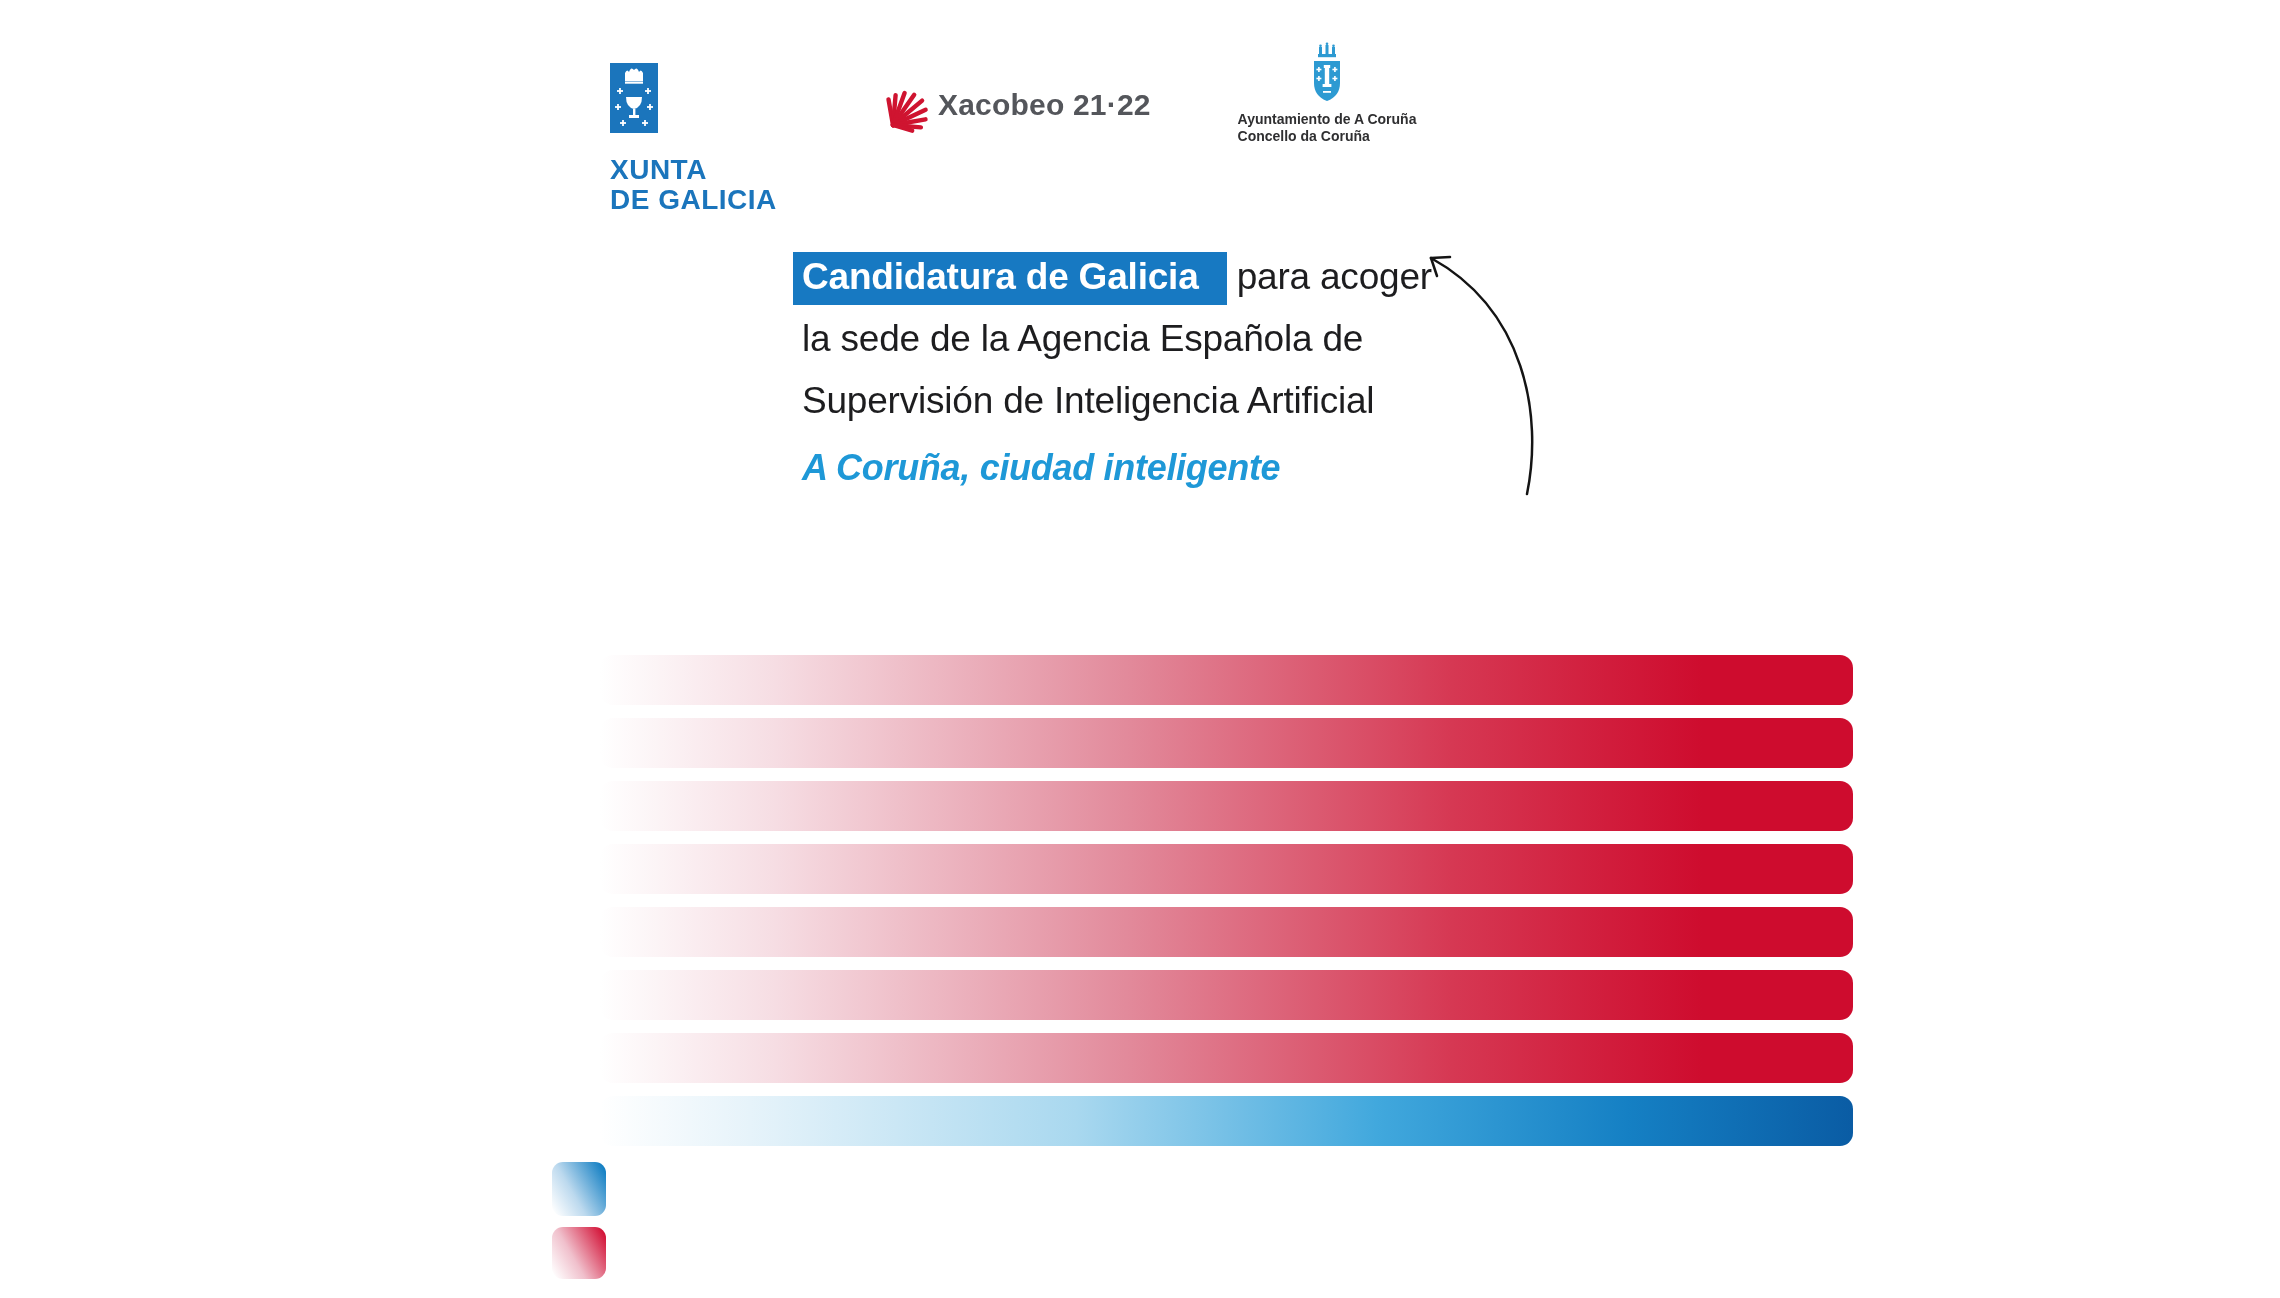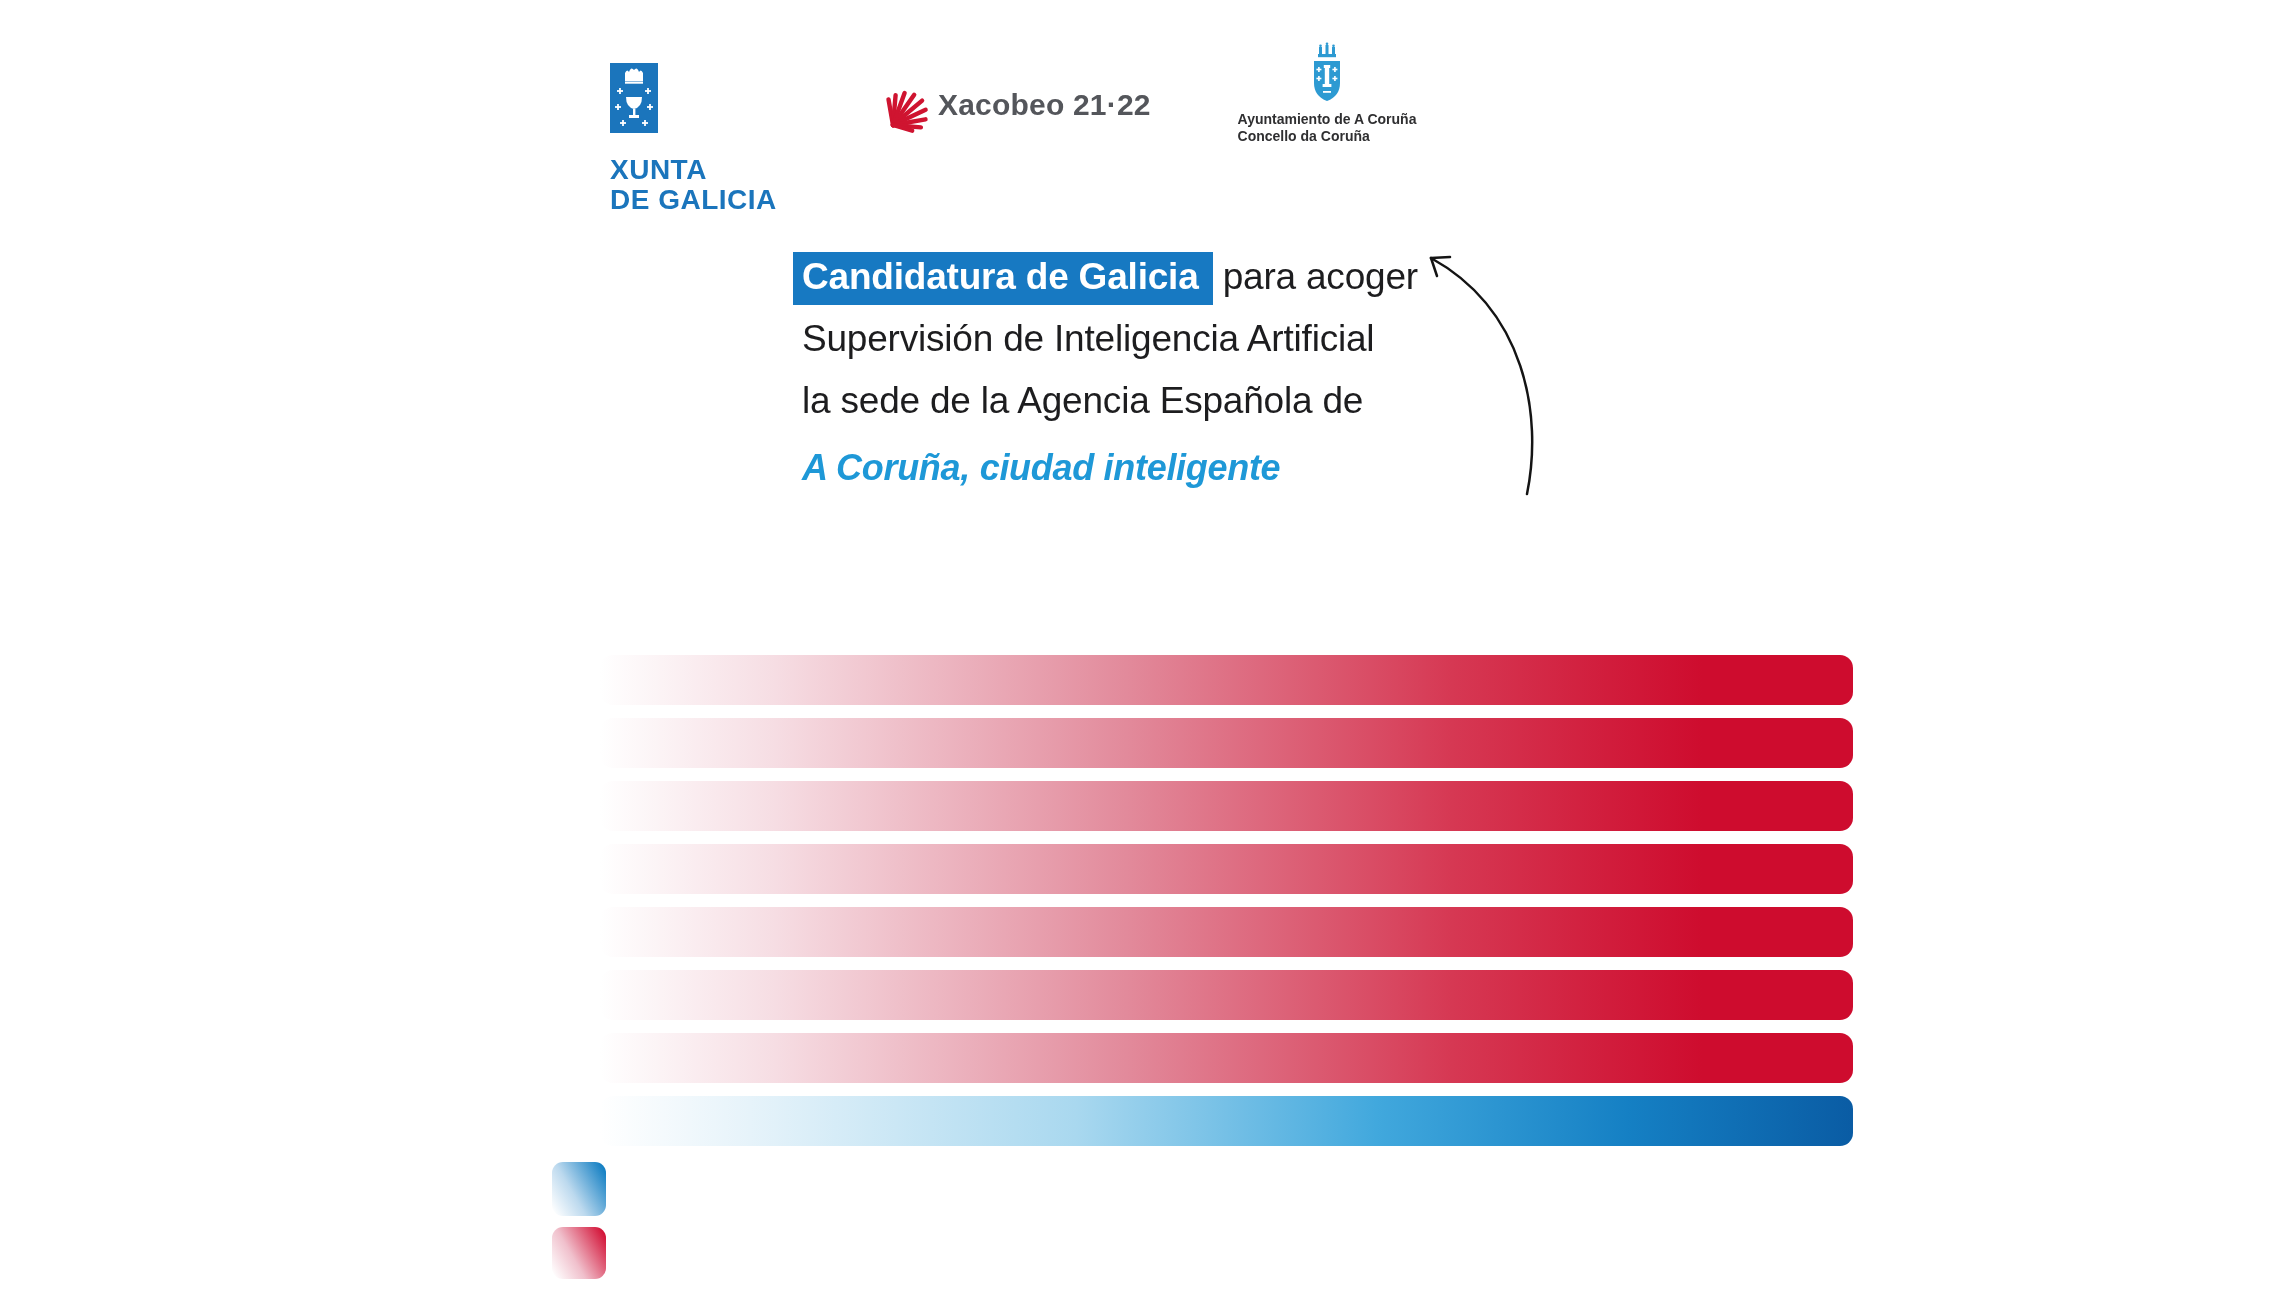--- a/index.html
+++ b/index.html
@@ -17,21 +17,21 @@
   }
   .logo-xacobeo{position:absolute;left:884px;top:76px;display:flex;align-items:center;gap:4px;height:58px;}
   .logo-xacobeo .txt{font-size:30px;font-weight:700;color:var(--xacobeo-gray);letter-spacing:.2px;}
   .logo-coruna{position:absolute;left:1222px;top:42px;width:210px;display:flex;flex-direction:column;align-items:center;}
   .logo-coruna .txt{margin-top:5px;font-size:14px;line-height:17px;font-weight:700;color:#2f2f31;text-align:left;}
   
   .title-block{position:absolute;left:802px;top:246px;width:680px;}
   .t-line{font-size:37px;line-height:62px;color:var(--text-dark);font-weight:400;letter-spacing:-.2px;white-space:nowrap;}
   .t-line .hl{
     display:inline-block;background:var(--highlight-blue);color:#ffffff;
-    font-weight:700;padding:2px 14px 5px 9px;margin-left:-9px;line-height:46px;
+    font-weight:700;padding:2px 28px 5px 9px;margin-left:-9px;line-height:46px;
   }
   .subtitle{
     margin-top:14px;font-size:36px;line-height:44px;font-style:italic;font-weight:700;
     color:var(--subtitle-blue);letter-spacing:-.3px;white-space:nowrap;
   }
   .date{margin-top:20px;font-size:20px;color:var(--date-gray);}
   
   .arrow-svg{position:absolute;left:1405px;top:240px;}
   
   .bars{position:absolute;left:600px;top:655px;width:1253px;}
@@ -131,22 +131,22 @@
         <div>Ayuntamiento de A Coruña</div>
         <div>Concello da Coruña</div>
       </div>
     </div>
 
   </header>
 
   <section class="title-block">
     <h1 style="margin:0;padding:0;font:inherit">
       <div class="t-line"><span class="hl">Candidatura de Galicia</span><span> para acoger</span></div>
+      <div class="t-line">la sede de la Agencia Española de</div>
       <div class="t-line">Supervisión de Inteligencia Artificial</div>
-      <div class="t-line">la sede de la Agencia Española de</div>
     </h1>
     <div class="subtitle">A Coruña, ciudad inteligente</div>
   </section>
 
   <svg class="arrow-svg" width="150" height="270" viewBox="0 0 150 270">
     <path d="M122 254 C138 175 120 70 26 18" fill="none" stroke="#141414" stroke-width="2.5" stroke-linecap="round"></path>
     <path d="M26 18 L45 17" fill="none" stroke="#141414" stroke-width="2.5" stroke-linecap="round"></path>
     <path d="M26 18 L32 36" fill="none" stroke="#141414" stroke-width="2.5" stroke-linecap="round"></path>
   </svg>
 

